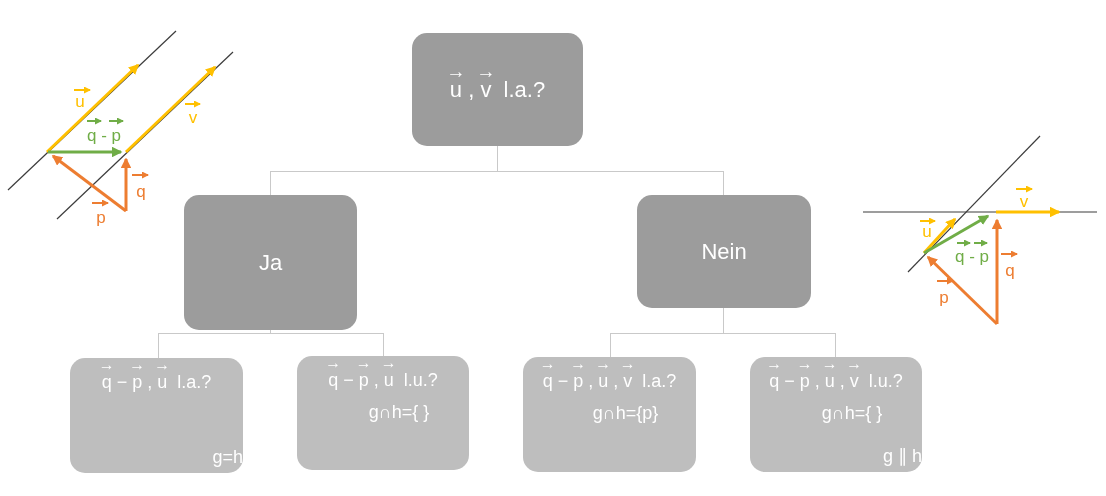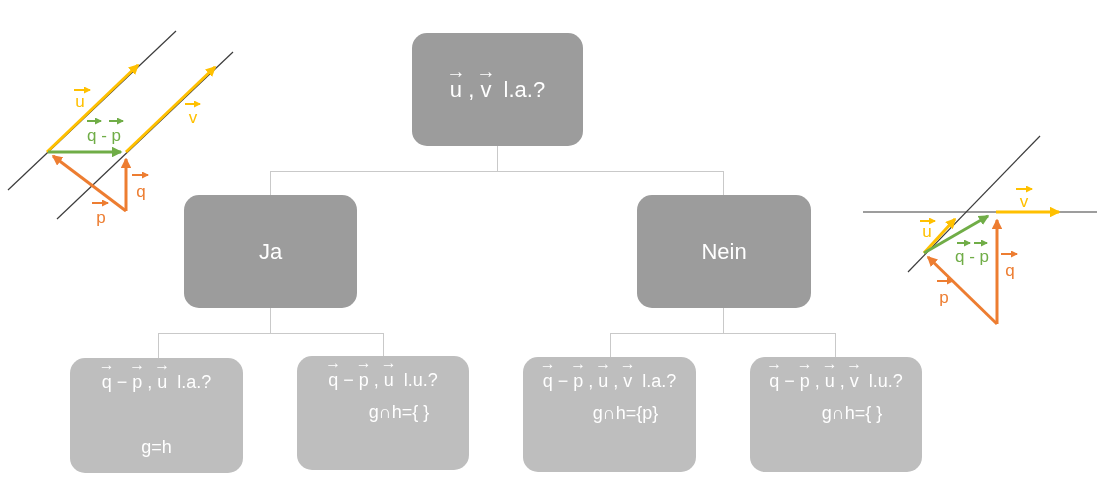--- a/index.html
+++ b/index.html
@@ -12,21 +12,21 @@
     position:relative;width:1106px;height:496px;background:#fff;overflow:hidden;
     font-family:"Liberation Sans","DejaVu Sans",sans-serif;
   }
   .box{position:absolute;border-radius:15px;background:var(--c-boxdark);color:var(--c-white);box-sizing:border-box;}
   .center{display:flex;align-items:center;justify-content:center;}
   .node-lg{font-size:22px;}
   .leaf{background:var(--c-boxlight);font-size:18px;}
   .bline{white-space:pre;text-align:center;line-height:24px;height:24px;}
   .leaf .l1{margin-top:12px;}
   .leaf .l2{margin-top:8px;padding-left:32px;}
-  .leaf .l3{margin-top:9px;}
+  .leaf .l3{margin-top:19px;text-align:right;}
   .vec{position:relative;display:inline-block;}
   .vec .arr{position:absolute;left:50%;transform:translateX(-50%);top:-0.82em;font-size:0.88em;line-height:1;}
   .conn{position:absolute;background:var(--c-conn);}
   svg{position:absolute;overflow:visible;}
   svg text{font-family:"Liberation Sans","DejaVu Sans",sans-serif;font-size:17px;text-anchor:middle;}
   .sy{stroke:var(--c-yellow);} .sg{stroke:var(--c-green);} .so{stroke:var(--c-orange);}
   .sk{stroke:var(--c-black);}
   .fy{fill:var(--c-yellow);} .fg{fill:var(--c-green);} .fo{fill:var(--c-orange);}
   .w3{stroke-width:3;fill:none;} .w2{stroke-width:2;fill:none;} .w1{stroke-width:1.2;fill:none;}
 </style>
@@ -98,21 +98,21 @@
   <div class="conn" style="left:383px;top:333px;width:1px;height:24px;"></div>
   <div class="conn" style="left:723px;top:308px;width:1px;height:25px;"></div>
   <div class="conn" style="left:610px;top:333px;width:226px;height:1px;"></div>
   <div class="conn" style="left:610px;top:333px;width:1px;height:24px;"></div>
   <div class="conn" style="left:835px;top:333px;width:1px;height:24px;"></div>
 
   <div class="box center node-lg" style="left:412px;top:33px;width:171px;height:113px;">
     <div class="bline"><span class="vec"><span class="arr">→</span><span>u</span></span><span> , </span><span class="vec"><span class="arr">→</span><span>v</span></span><span>  l.a.?</span></div>
   </div>
 
-  <div class="box center node-lg" style="left:184px;top:195px;width:173px;height:113px;">
+  <div class="box center node-lg" style="left:184px;top:195px;width:173px;height:135px;">
     <div class="bline">Ja</div>
   </div>
 
   <div class="box center node-lg" style="left:637px;top:195px;width:174px;height:113px;">
     <div class="bline">Nein</div>
   </div>
 
   <div class="box leaf" style="left:70px;top:358px;width:173px;height:115px;">
     <div class="bline l1"><span class="vec"><span class="arr">→</span><span>q</span></span><span> − </span><span class="vec"><span class="arr">→</span><span>p</span></span><span> , </span><span class="vec"><span class="arr">→</span><span>u</span></span><span>  l.a.?</span></div>
     <div class="bline l2"></div>
@@ -126,15 +126,16 @@
 
   <div class="box leaf" style="left:523px;top:357px;width:173px;height:115px;">
     <div class="bline l1"><span class="vec"><span class="arr">→</span><span>q</span></span><span> − </span><span class="vec"><span class="arr">→</span><span>p</span></span><span> , </span><span class="vec"><span class="arr">→</span><span>u</span></span><span> , </span><span class="vec"><span class="arr">→</span><span>v</span></span><span>  l.a.?</span></div>
     <div class="bline l2">g∩h={p}</div>
     <div class="bline l3"></div>
   </div>
 
   <div class="box leaf" style="left:750px;top:357px;width:172px;height:115px;">
     <div class="bline l1"><span class="vec"><span class="arr">→</span><span>q</span></span><span> − </span><span class="vec"><span class="arr">→</span><span>p</span></span><span> , </span><span class="vec"><span class="arr">→</span><span>u</span></span><span> , </span><span class="vec"><span class="arr">→</span><span>v</span></span><span>  l.u.?</span></div>
     <div class="bline l2">g∩h={ }</div>
+    <div class="bline l3">g ∥ h</div>
   </div>
 
 </div>
 
 </body></html>

